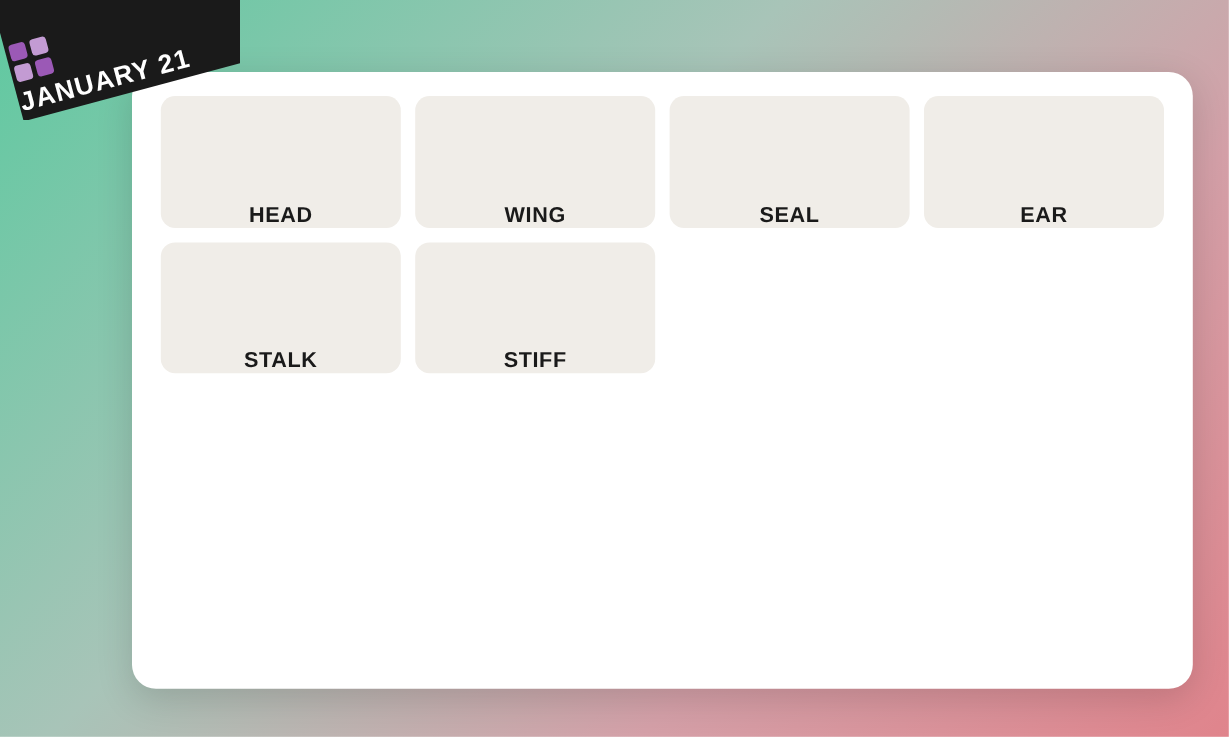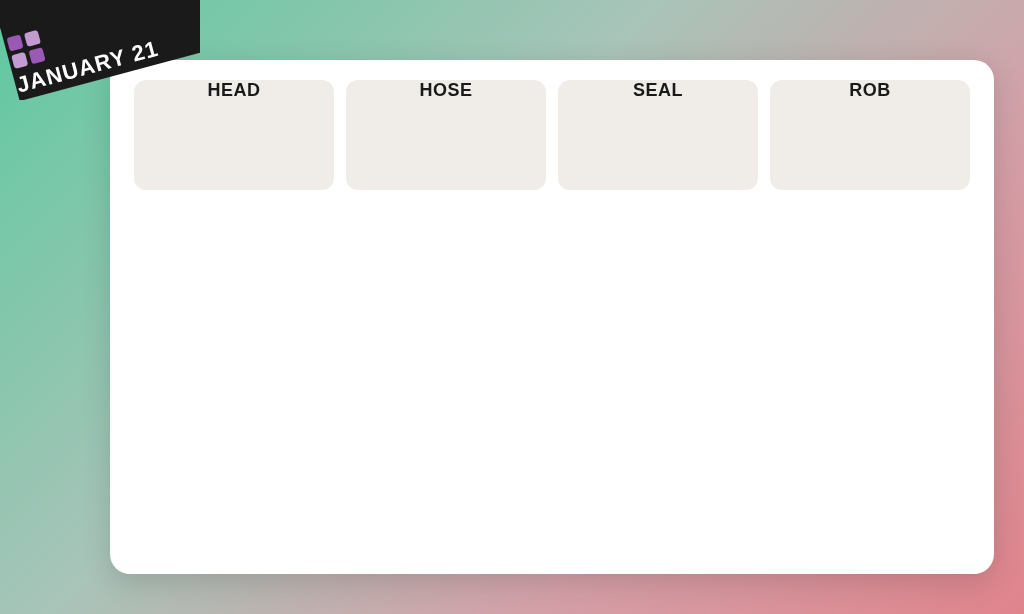--- a/index.html
+++ b/index.html
@@ -86,21 +86,21 @@
       grid-template-rows: repeat(4, 1fr);
       gap: 12px;
       width: 100%;
       height: 100%;
     }
 
     .word-tile {
       background: #f0ede8;
       border-radius: 12px;
       display: flex;
-      align-items: flex-start;
+      align-items: flex-end;
       justify-content: center;
       cursor: pointer;
       transition: background 0.15s;
     }
 
     .word-label {
       font-size: 18px;
       font-weight: 900;
       color: #1a1a1a;
       letter-spacing: 0.5px;
@@ -123,22 +123,28 @@
     <span class="banner-date">JANUARY 21</span>
   </div>
 </div>
 
 <div class="main-card">
   <div class="grid">
   <div class="word-tile">
         <span class="word-label">HEAD</span>
       </div>
       <div class="word-tile">
-        <span class="word-label">HOSE</span>
+        <span class="word-label">WING</span>
       </div>
       <div class="word-tile">
         <span class="word-label">SEAL</span>
       </div>
       <div class="word-tile">
-        <span class="word-label">ROB</span>
+        <span class="word-label">EAR</span>
+      </div>
+      <div class="word-tile">
+        <span class="word-label">STALK</span>
+      </div>
+      <div class="word-tile">
+        <span class="word-label">STIFF</span>
       </div>
     </div>
 </div>
 
 </body></html>

